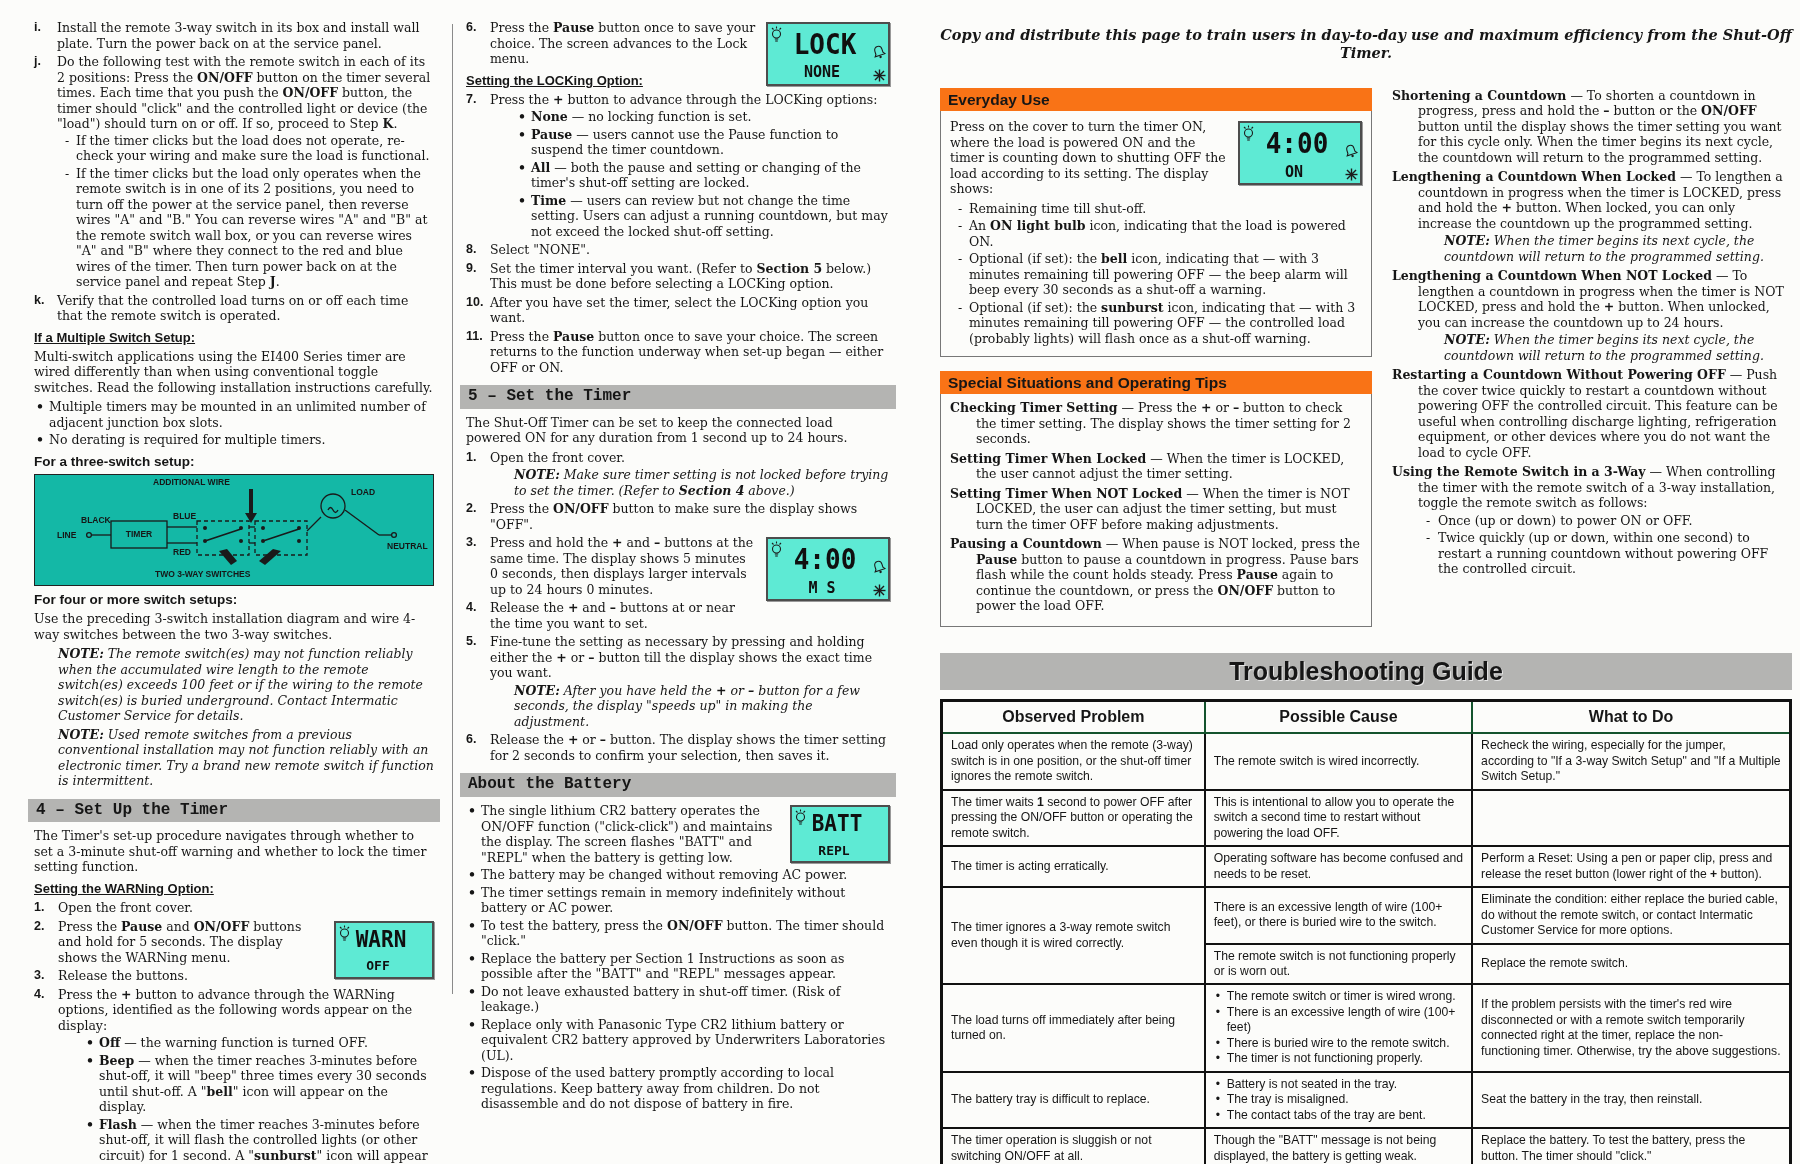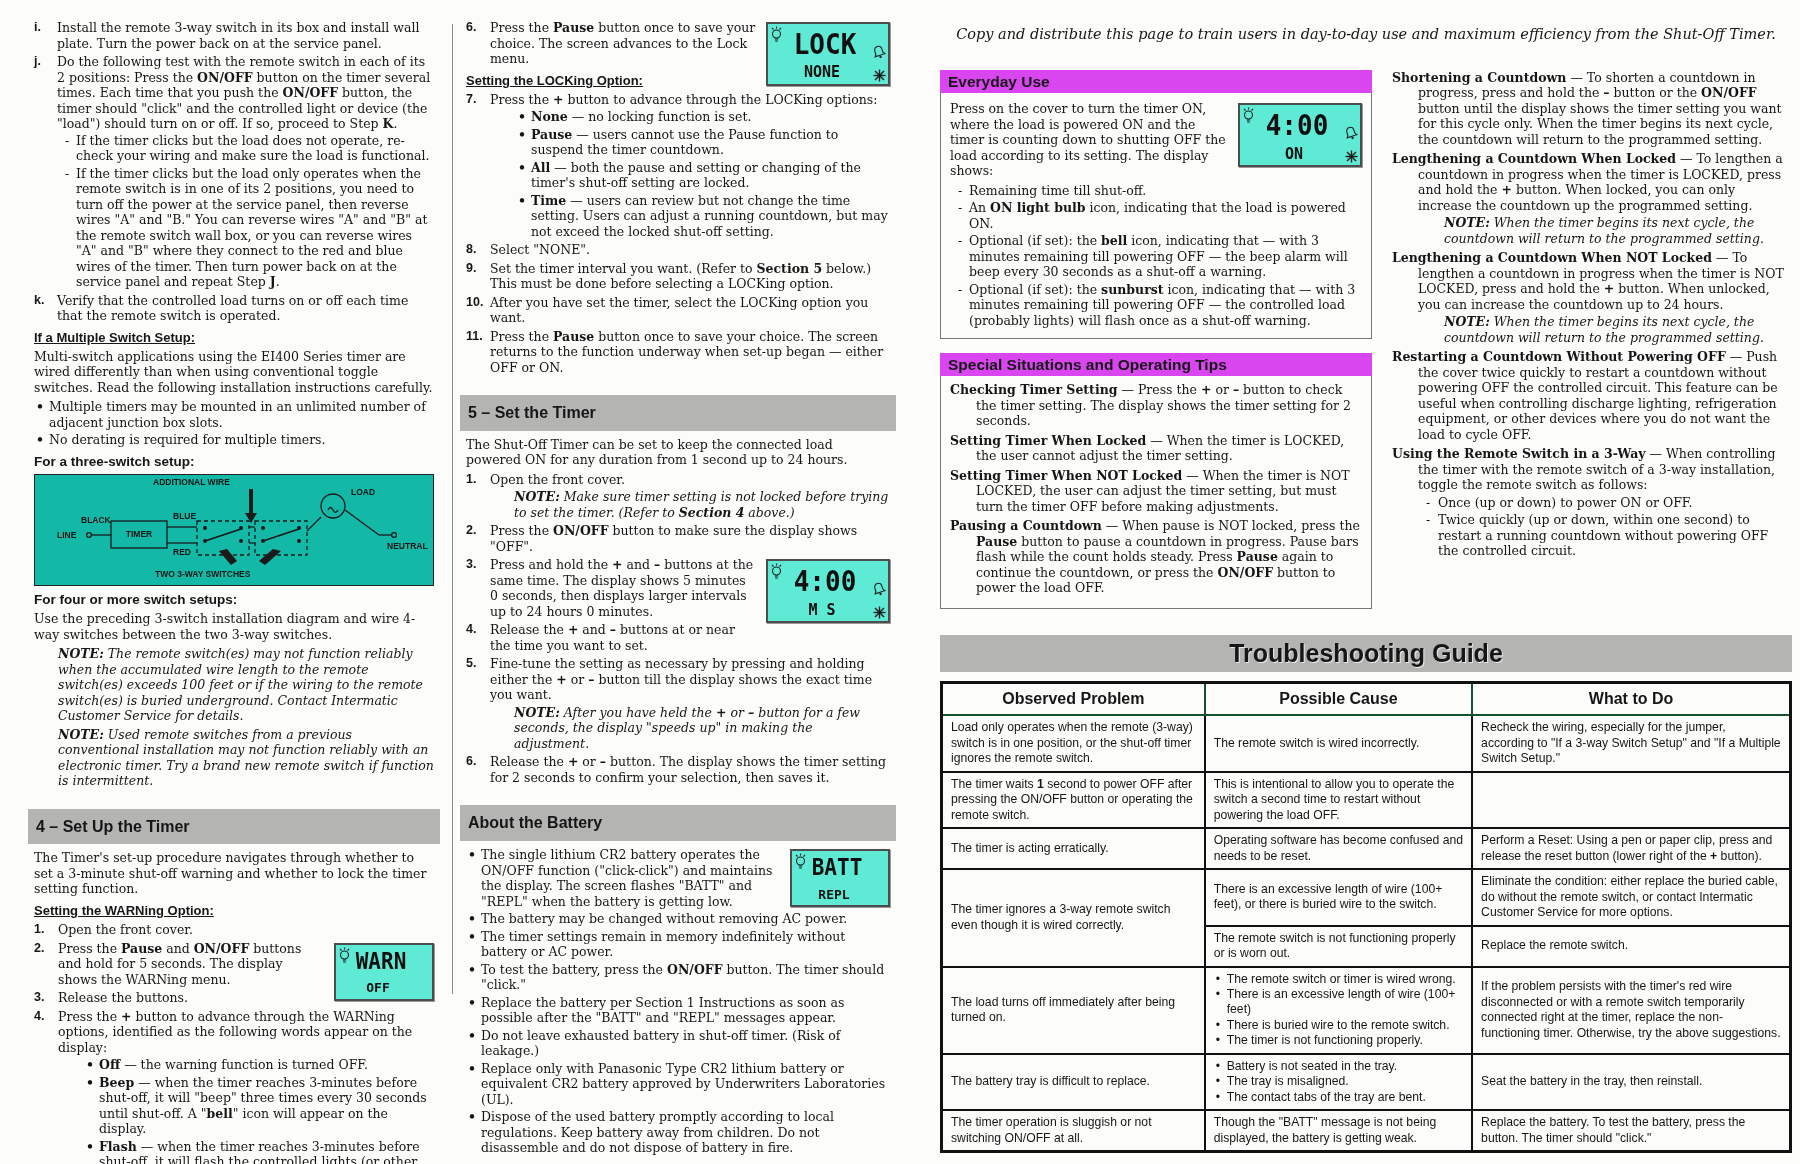--- a/index.html
+++ b/index.html
@@ -19,22 +19,22 @@
   .nstep>.lbl{position:absolute;left:0;top:0;font-weight:bold;font-family:"Liberation Sans",sans-serif;font-size:12.5px;}
   .dashi{position:relative;padding-left:13px;margin:1px 0 2px 6px;}
   .dashi::before{content:"-";position:absolute;left:2px;}
   .bi{position:relative;padding-left:15px;margin:2px 0;}
   .bi::before{content:"\2022";position:absolute;left:2px;font-weight:bold;}
   .optlist{margin-left:26px;}
   .note{font-style:italic;margin:2px 0 3px 24px;}
   .runhead{font-family:"Liberation Sans",sans-serif;font-weight:bold;font-size:13px;
            text-decoration:underline;margin:6px 0 3px 0;}
   .subhead{font-family:"Liberation Sans",sans-serif;font-weight:bold;font-size:13.5px;margin:6px 0 2px 0;}
-  .secbar{background:#b4b4b2;font-family:Liberation Sans, sans-serif;font-weight:bold;
-          font-size:16px;padding:8px 8px;margin:20px -6px 6px -6px;}
+  .secbar{background:#b4b4b2;font-family:Liberation Mono, monospace;font-weight:bold;
+          font-size:16px;padding:2px 8px;margin:10px -6px 6px -6px;}
   .para{margin:2px 0 4px 0;}
 
   
   .lcd{float:right;position:relative;width:96px;height:54px;margin:2px 0 4px 9px;
        background:#5eead4;border:2px solid #4d4d4d;font-family:"DejaVu Sans Mono",monospace;
        font-weight:bold;color:#101010;box-shadow:1px 1px 0 #999;}
   .lcd .lcd-big{position:absolute;top:2px;left:8px;right:14px;text-align:center;
                 font-size:21px;letter-spacing:0;transform:scaleY(1.08);transform-origin:top;}
   .lcd .lcd-small{position:absolute;bottom:2px;left:4px;right:16px;text-align:center;font-size:13px;}
   .lcd.lg{width:120px;height:60px;}
@@ -43,25 +43,25 @@
   .ic{position:absolute;}
   .ic-bulb{top:2px;left:2px;width:13px;height:16px;}
   .ic-bell{right:2px;top:50%;margin-top:-9px;width:14px;height:14px;transform:rotate(-18deg);}
   .ic-sun{right:2px;bottom:2px;width:13px;height:13px;}
 
   
   .diagram{position:relative;width:398px;height:110px;border:1.5px solid #222;margin:4px 16px 6px 0;background:#14b8a6;}
   .dlabel{position:absolute;font-family:"Liberation Sans",sans-serif;font-weight:bold;font-size:8.5px;white-space:nowrap;}
 
   
-  .banner{font-style:italic;font-weight:normal;text-align:center;font-size:14.5px;margin:0 0 26px 0;}
+  .banner{font-style:italic;font-weight:bold;text-align:center;font-size:14.5px;margin:0 0 26px 0;}
   .rcols{display:flex;gap:20px;}
   .rsub1{width:432px;flex:none;}
   .rsub2{flex:1;}
-  .rsec-bar{background:#d946ef;font-family:"Liberation Sans",sans-serif;font-weight:bold;
+  .rsec-bar{background:#f97316;font-family:"Liberation Sans",sans-serif;font-weight:bold;
             font-size:15.5px;padding:2px 8px;}
   .rsec-body{border:1px solid #777;border-top:none;padding:6px 9px 8px 9px;}
   .rsec{margin-bottom:14px;}
   .spitem{padding-left:26px;text-indent:-26px;margin:0 0 4px 0;}
   .tip{margin:0 0 4px 0;}
   .tiptext{padding-left:26px;text-indent:-26px;}
   .tipnote{font-style:italic;margin:2px 0 2px 52px;}
   .tipdash{position:relative;margin-left:32px;padding-left:14px;margin-top:2px;}
   .tipdash::before{content:"-";position:absolute;left:2px;}
 

